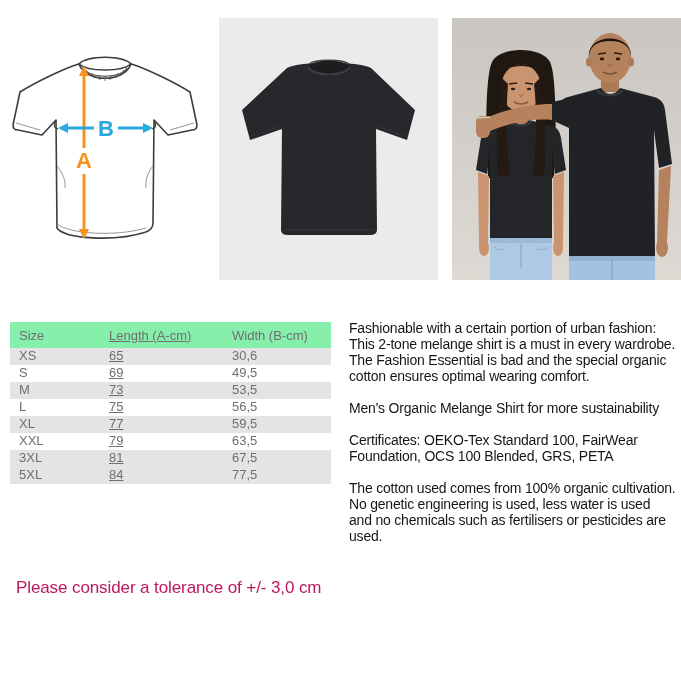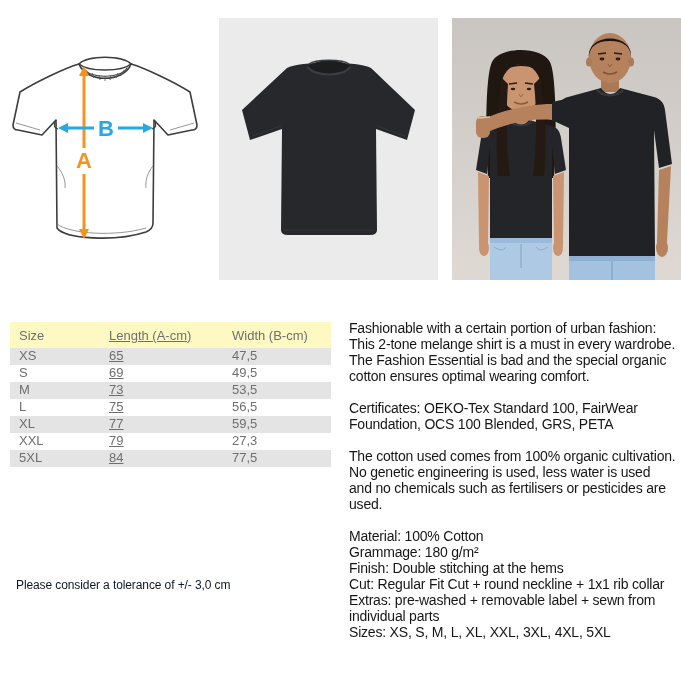--- a/index.html
+++ b/index.html
@@ -9,29 +9,29 @@
   }
 
   
   .diagram-box   { position:absolute; left:10px;  top:48px;  width:190px; height:202px; }
   .flat-photo    { position:absolute; left:219px; top:18px;  width:219px; height:262px; }
   .models-photo  { position:absolute; left:452px; top:18px;  width:229px; height:262px; }
   .diagram-box svg, .flat-photo svg, .models-photo svg { display:block; width:100%; height:100%; }
 
   
   .size-table { position:absolute; left:10px; top:322px; width:321px; color:#6f6f6f; font-size:13px; }
-  .t-header { display:flex; align-items:center; height:26px; background:#fef9c3; }
+  .t-header { display:flex; align-items:center; height:26px; background:#86efac; }
   .t-row    { display:flex; align-items:flex-start; height:17px; }
   .t-row.shaded { background:#e4e4e4; }
   .c1 { width:99px;  padding-left:9px; box-sizing:border-box; }
   .c2 { width:123px;text-decoration:underline; }
   .c3 { flex:1; }
 
   .tolerance-note {
-    position:absolute; left:16px; top:578px; font-size:12px; color:#0f172a; letter-spacing:-0.1px;
+    position:absolute; left:16px; top:578px; font-size:17px; color:#be185d; letter-spacing:-0.1px;
   }
 
   
   .description {
     position:absolute; left:349px; top:320px; width:327px;
     font-size:14px; line-height:16px; color:#161616; letter-spacing:-0.2px;
   }
   .description p { margin:0 0 16px 0; white-space:pre-line; }
 </style>
 </head>
@@ -205,21 +205,21 @@
   <div class="size-table">
     <div class="t-header">
       <div class="c1">Size</div>
       <div class="c2">Length (A-cm)</div>
       <div class="c3">Width (B-cm)</div>
     </div>
     <div>
         <div class="t-row shaded">
           <div class="c1">XS</div>
           <div class="c2">65</div>
-          <div class="c3">47,5</div>
+          <div class="c3">30,6</div>
         </div>
         <div class="t-row">
           <div class="c1">S</div>
           <div class="c2">69</div>
           <div class="c3">49,5</div>
         </div>
         <div class="t-row shaded">
           <div class="c1">M</div>
           <div class="c2">73</div>
           <div class="c3">53,5</div>
@@ -230,37 +230,37 @@
           <div class="c3">56,5</div>
         </div>
         <div class="t-row shaded">
           <div class="c1">XL</div>
           <div class="c2">77</div>
           <div class="c3">59,5</div>
         </div>
         <div class="t-row">
           <div class="c1">XXL</div>
           <div class="c2">79</div>
-          <div class="c3">27,3</div>
+          <div class="c3">63,5</div>
+        </div>
+        <div class="t-row shaded">
+          <div class="c1">3XL</div>
+          <div class="c2">81</div>
+          <div class="c3">67,5</div>
         </div>
         <div class="t-row shaded">
           <div class="c1">5XL</div>
           <div class="c2">84</div>
           <div class="c3">77,5</div>
         </div>
       </div>
   </div>
 
   <div class="tolerance-note">Please consider a tolerance of +/- 3,0 cm</div>
 
   <div class="description">
       <p>Fashionable with a certain portion of urban fashion: This 2-tone melange shirt is a must in every wardrobe. The Fashion Essential is bad and the special organic cotton ensures optimal wearing comfort.</p>
+      <p>Men's Organic Melange Shirt for more sustainability</p>
       <p>Certificates: OEKO-Tex Standard 100, FairWear Foundation, OCS 100 Blended, GRS, PETA</p>
       <p>The cotton used comes from 100% organic cultivation. No genetic engineering is used, less water is used and no chemicals such as fertilisers or pesticides are used.</p>
-      <p>Material: 100% Cotton
-Grammage: 180 g/m²
-Finish: Double stitching at the hems
-Cut: Regular Fit Cut + round neckline + 1x1 rib collar
-Extras: pre-washed + removable label + sewn from individual parts
-Sizes: XS, S, M, L, XL, XXL, 3XL, 4XL, 5XL</p>
     </div>
 
 </div>
 
 </body></html>

